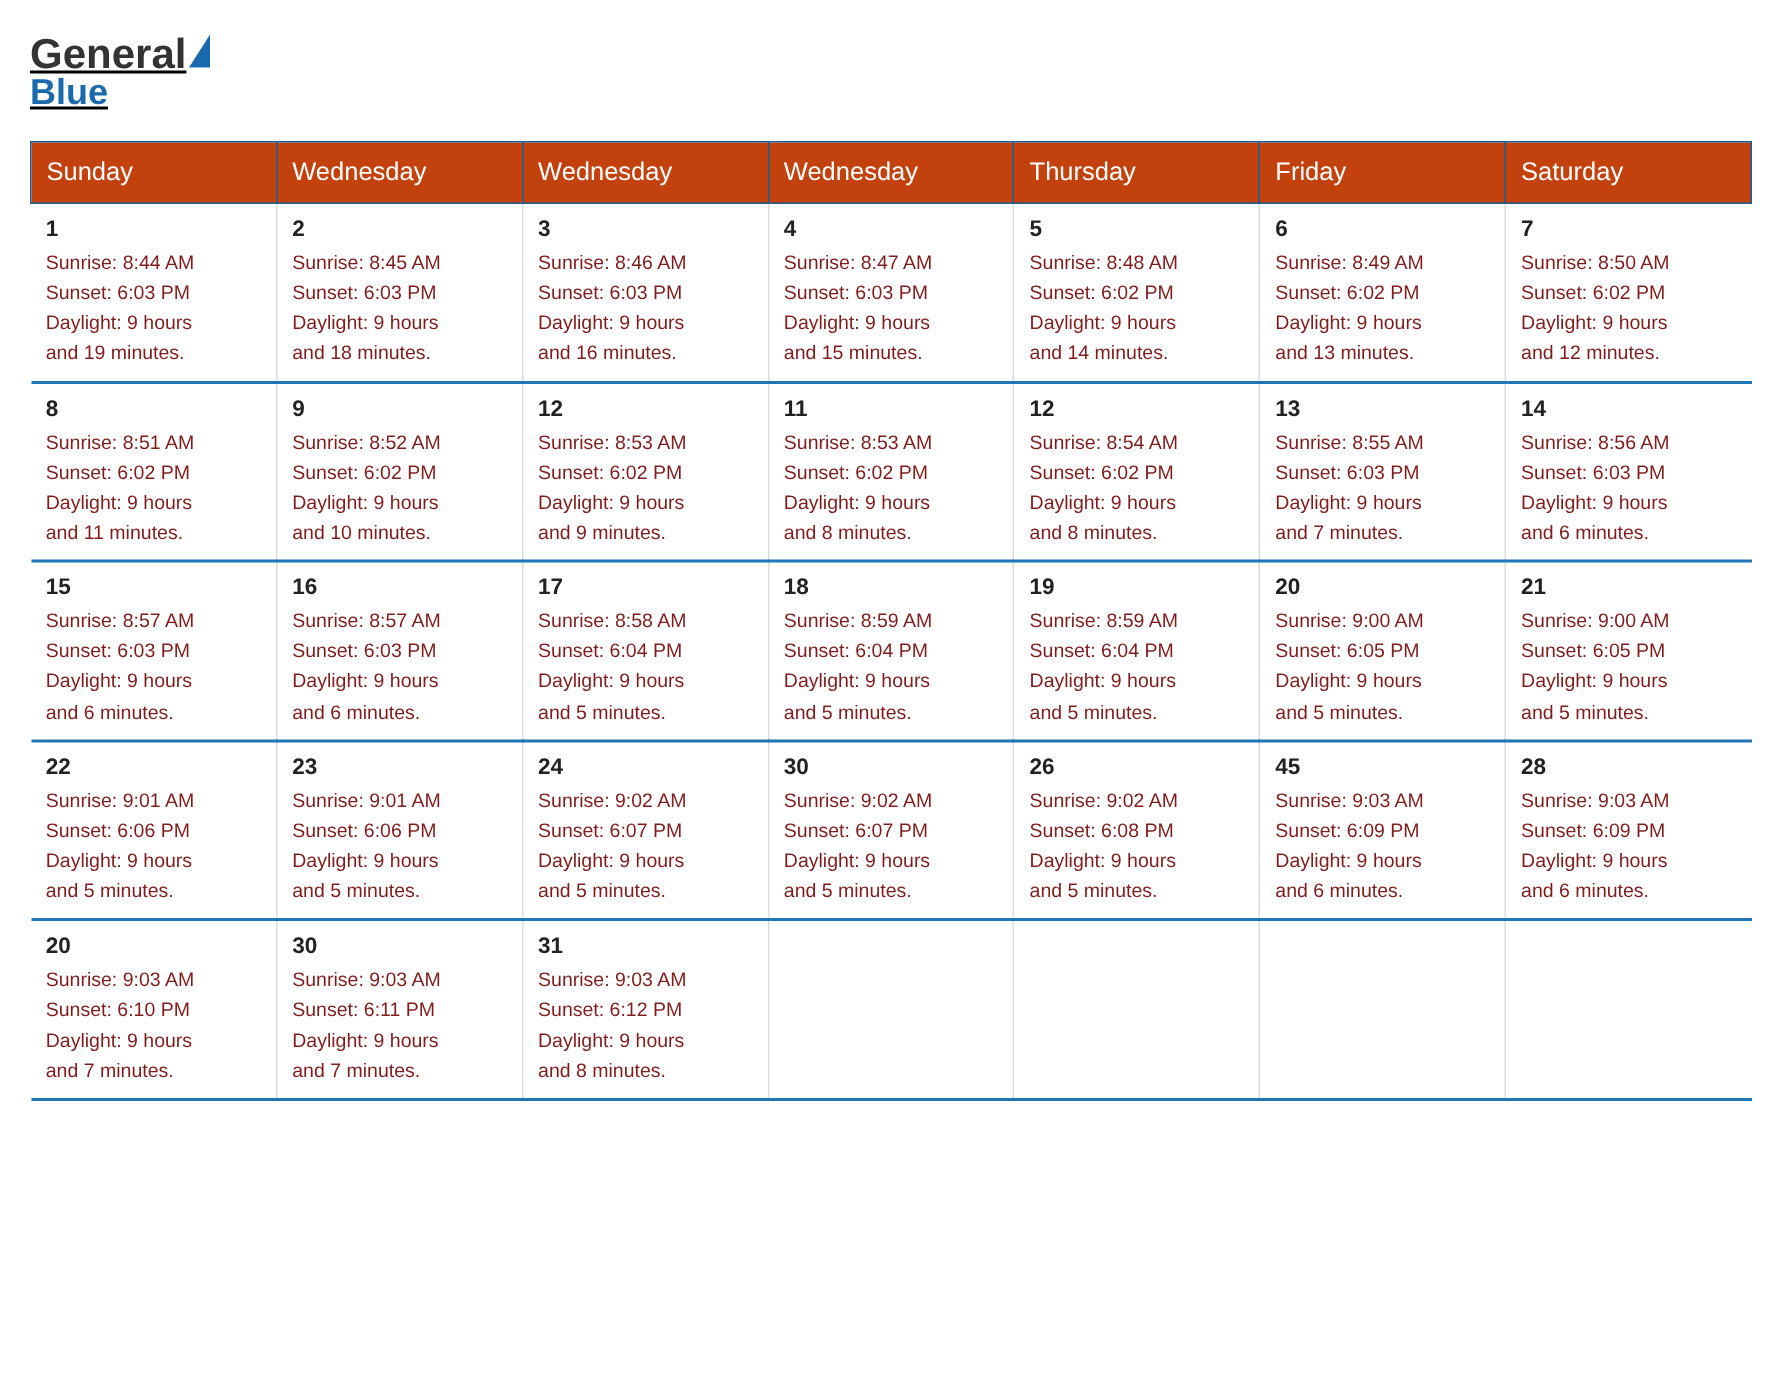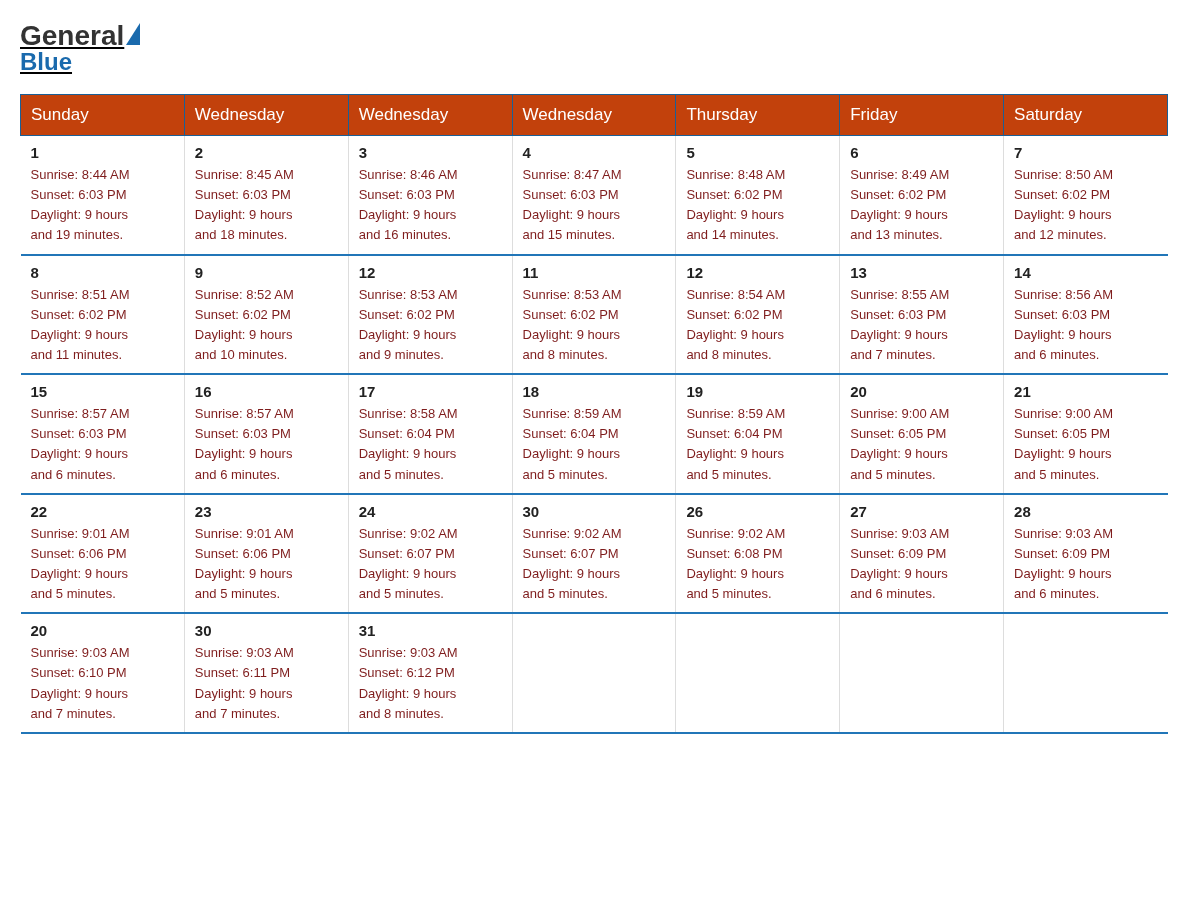--- a/index.html
+++ b/index.html
@@ -235,21 +235,21 @@
       </td>
         <td>
         <span class="day-num">30</span>
         <span class="day-info">Sunrise: 9:02 AM<br>Sunset: 6:07 PM<br>Daylight: 9 hours<br>and 5 minutes.</span>
       </td>
         <td>
         <span class="day-num">26</span>
         <span class="day-info">Sunrise: 9:02 AM<br>Sunset: 6:08 PM<br>Daylight: 9 hours<br>and 5 minutes.</span>
       </td>
         <td>
-        <span class="day-num">27</span>
+        <span class="day-num">45</span>
         <span class="day-info">Sunrise: 9:03 AM<br>Sunset: 6:09 PM<br>Daylight: 9 hours<br>and 6 minutes.</span>
       </td>
         <td>
         <span class="day-num">28</span>
         <span class="day-info">Sunrise: 9:03 AM<br>Sunset: 6:09 PM<br>Daylight: 9 hours<br>and 6 minutes.</span>
       </td>
       </tr>
       <tr>
         <td>
         <span class="day-num">20</span>

